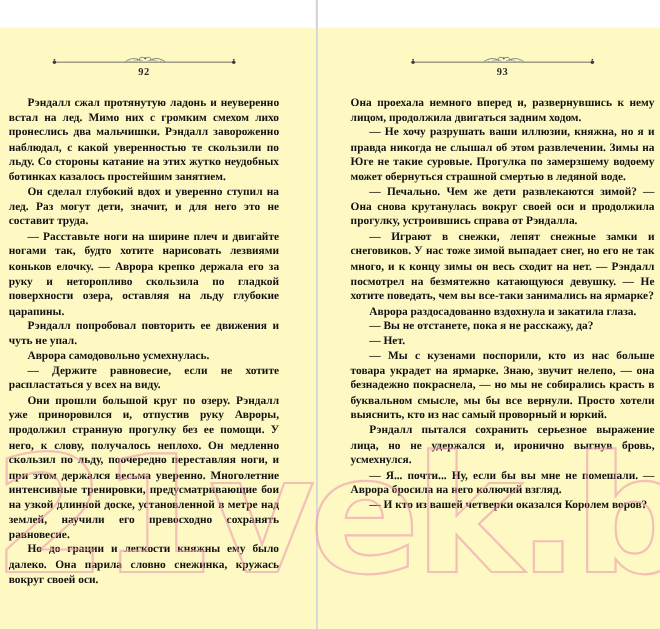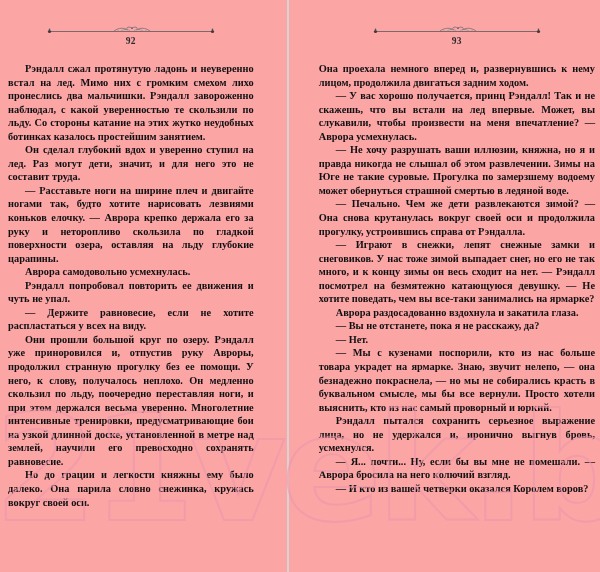--- a/index.html
+++ b/index.html
@@ -19,22 +19,23 @@
     position: absolute;
     inset: 0;
     display: flex;
     flex-direction: row;
     align-items: stretch;
   }
 
   .book-page {
     position: relative;
     box-sizing: border-box;
-    background: #fca5a5;
+    background: #fef9c3;
     overflow: hidden;
+    margin-top: 25px;
   }
 
   .page-left {
     width: 298px;
     padding: 0 33px 0 8px;
   }
 
   .page-right {
     width: 324px;
     padding: 0 5px 0 30px;
@@ -151,22 +152,22 @@
         <circle cx="144" cy="9.5" r="1" fill="#8c8c90"></circle>
         <circle cx="200" cy="9.5" r="1" fill="#8c8c90"></circle>
       </svg>
       <div class="page-number">92</div>
     </div>
 
     <div class="page-body">
       <p>Рэндалл сжал протянутую ладонь и неуверенно встал на лед. Мимо них с громким смехом лихо пронеслись два мальчишки. Рэндалл завороженно наблюдал, с какой уверенностью те скользили по льду. Со стороны катание на этих жутко неудобных ботинках казалось простейшим занятием.</p>
       <p>Он сделал глубокий вдох и уверенно ступил на лед. Раз могут дети, значит, и для него это не составит труда.</p>
       <p>— Расставьте ноги на ширине плеч и двигайте ногами так, будто хотите нарисовать лезвиями коньков елочку. — Аврора крепко держала его за руку и неторопливо скользила по гладкой поверхности озера, оставляя на льду глубокие царапины.</p>
+      <p>Рэндалл попробовал повторить ее движения и чуть не упал.</p>
       <p>Аврора самодовольно усмехнулась.</p>
-      <p>Рэндалл попробовал повторить ее движения и чуть не упал.</p>
       <p>— Держите равновесие, если не хотите распластаться у всех на виду.</p>
       <p>Они прошли большой круг по озеру. Рэндалл уже приноровился и, отпустив руку Авроры, продолжил странную прогулку без ее помощи. У него, к слову, получалось неплохо. Он медленно скользил по льду, поочередно переставляя ноги, и при этом держался весьма уверенно. Многолетние интенсивные тренировки, предусматривающие бои на узкой длинной доске, установленной в метре над землей, научили его превосходно сохранять равновесие.</p>
       <p>Но до грации и легкости княжны ему было далеко. Она парила словно снежинка, кружась вокруг своей оси.</p>
     </div>
   </div>
 
   <div id="gutter-divider"></div>
 
   <div class="book-page page-right">
     <div class="page-header">
@@ -183,21 +184,20 @@
         <circle cx="158" cy="7" r="1.2" fill="#77777b"></circle>
         <circle cx="186" cy="7" r="1.2" fill="#77777b"></circle>
         <circle cx="144" cy="9.5" r="1" fill="#8c8c90"></circle>
         <circle cx="200" cy="9.5" r="1" fill="#8c8c90"></circle>
       </svg>
       <div class="page-number">93</div>
     </div>
 
     <div class="page-body">
       <p class="no-indent">Она проехала немного вперед и, развернувшись к нему лицом, продолжила двигаться задним ходом.</p>
-      <p>— У вас хорошо получается, принц Рэндалл! Так и не скажешь, что вы встали на лед впервые. Может, вы слукавили, чтобы произвести на меня впечатление? — Аврора усмехнулась.</p>
       <p>— Не хочу разрушать ваши иллюзии, княжна, но я и правда никогда не слышал об этом развлечении. Зимы на Юге не такие суровые. Прогулка по замерзшему водоему может обернуться страшной смертью в ледяной воде.</p>
       <p>— Печально. Чем же дети развлекаются зимой? — Она снова крутанулась вокруг своей оси и продолжила прогулку, устроившись справа от Рэндалла.</p>
       <p>— Играют в снежки, лепят снежные замки и снеговиков. У нас тоже зимой выпадает снег, но его не так много, и к концу зимы он весь сходит на нет. — Рэндалл посмотрел на безмятежно катающуюся девушку. — Не хотите поведать, чем вы все-таки занимались на ярмарке?</p>
       <p>Аврора раздосадованно вздохнула и закатила глаза.</p>
       <p>— Вы не отстанете, пока я не расскажу, да?</p>
       <p>— Нет.</p>
       <p>— Мы с кузенами поспорили, кто из нас больше товара украдет на ярмарке. Знаю, звучит нелепо, — она безнадежно покраснела, — но мы не собирались красть в буквальном смысле, мы бы все вернули. Просто хотели выяснить, кто из нас самый проворный и юркий.</p>
       <p>Рэндалл пытался сохранить серьезное выражение лица, но не удержался и, иронично выгнув бровь, усмехнулся.</p>
       <p>— Я... почти... Ну, если бы вы мне не помешали. — Аврора бросила на него колючий взгляд.</p>
       <p>— И кто из вашей четверки оказался Королем воров?</p>

